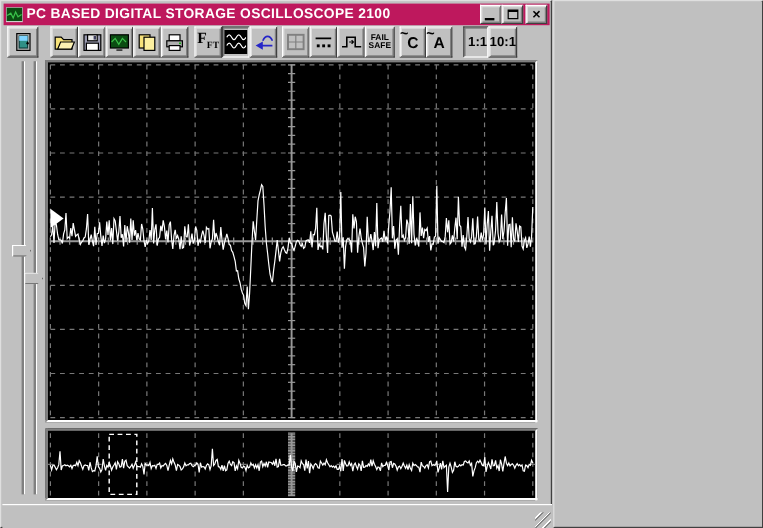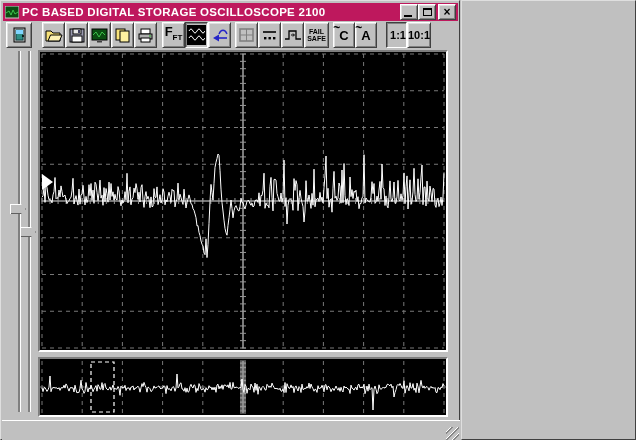--- a/index.html
+++ b/index.html
@@ -14,21 +14,21 @@
   .titlebar .ttl{font-weight:bold;font-size:11.5px;letter-spacing:.3px;margin-left:3px;white-space:nowrap;}
   .winbtn{width:16px;height:14px;display:flex;align-items:center;justify-content:center;position:relative;}
   .winbtn.close{margin-left:2px;}
   .glyph-min{position:absolute;left:3px;bottom:2px;width:8px;height:2px;background:#000;}
   .glyph-max{width:9px;height:8px;border:1px solid #000;border-top-width:2px;box-sizing:border-box;}
   .glyph-x{font-weight:bold;font-size:12px;line-height:10px;color:#000;font-family:"Liberation Sans",sans-serif;}
   
   .tbtn{position:absolute;top:21px;height:26px;display:flex;align-items:center;justify-content:center;box-sizing:border-box;}
   .tbtn svg{display:block;}
   .tbtn.dis svg *{stroke:#808080;}
-  .fftlab{font-size:13px;font-weight:bold;line-height:10px;}
+  .fftlab{font-size:13px;font-weight:bold;line-height:10px;font-family:Liberation Serif, serif;}
   .fftlab sub{font-size:8px;font-weight:bold;}
   .failsafe{font-size:7px;font-weight:bold;line-height:7px;text-align:center;white-space:pre-line;}
   .tilde-btn{position:relative;font-weight:bold;font-size:13px;}
   .tilde-btn .tld{position:absolute;top:-7px;left:-6px;font-size:12px;}
   .ratio{font-weight:bold;font-size:11px;font-family:"Liberation Sans",sans-serif;}
   .wavebtn-inner{background:#000;width:19px;height:20px;display:flex;align-items:center;justify-content:center;}
   
   .vtrack{width:2px;background:#808080;border-right:1px solid #fff;}
   .shandle{width:16px;height:10px;background:#c0c0c0;clip-path:polygon(0 0,68% 0,100% 50%,68% 100%,0 100%);box-shadow:inset 1px 1px 0 #fff,inset -1px -1px 0 #606060;}
   

